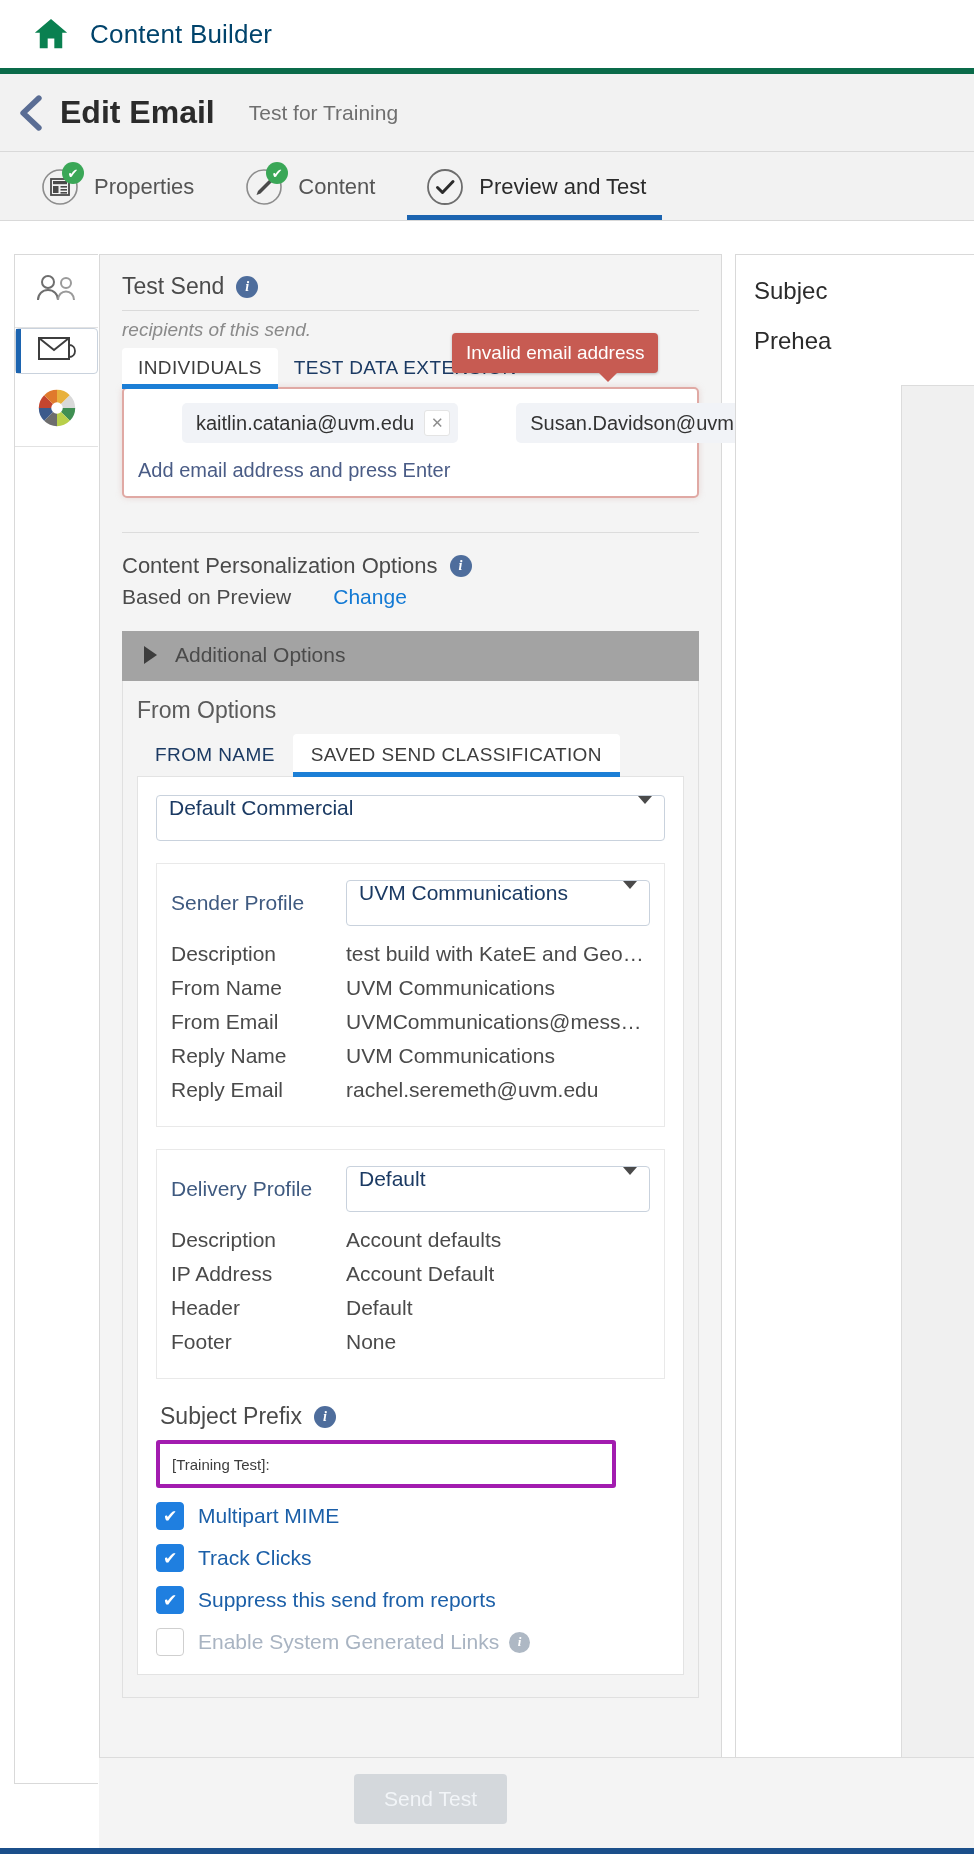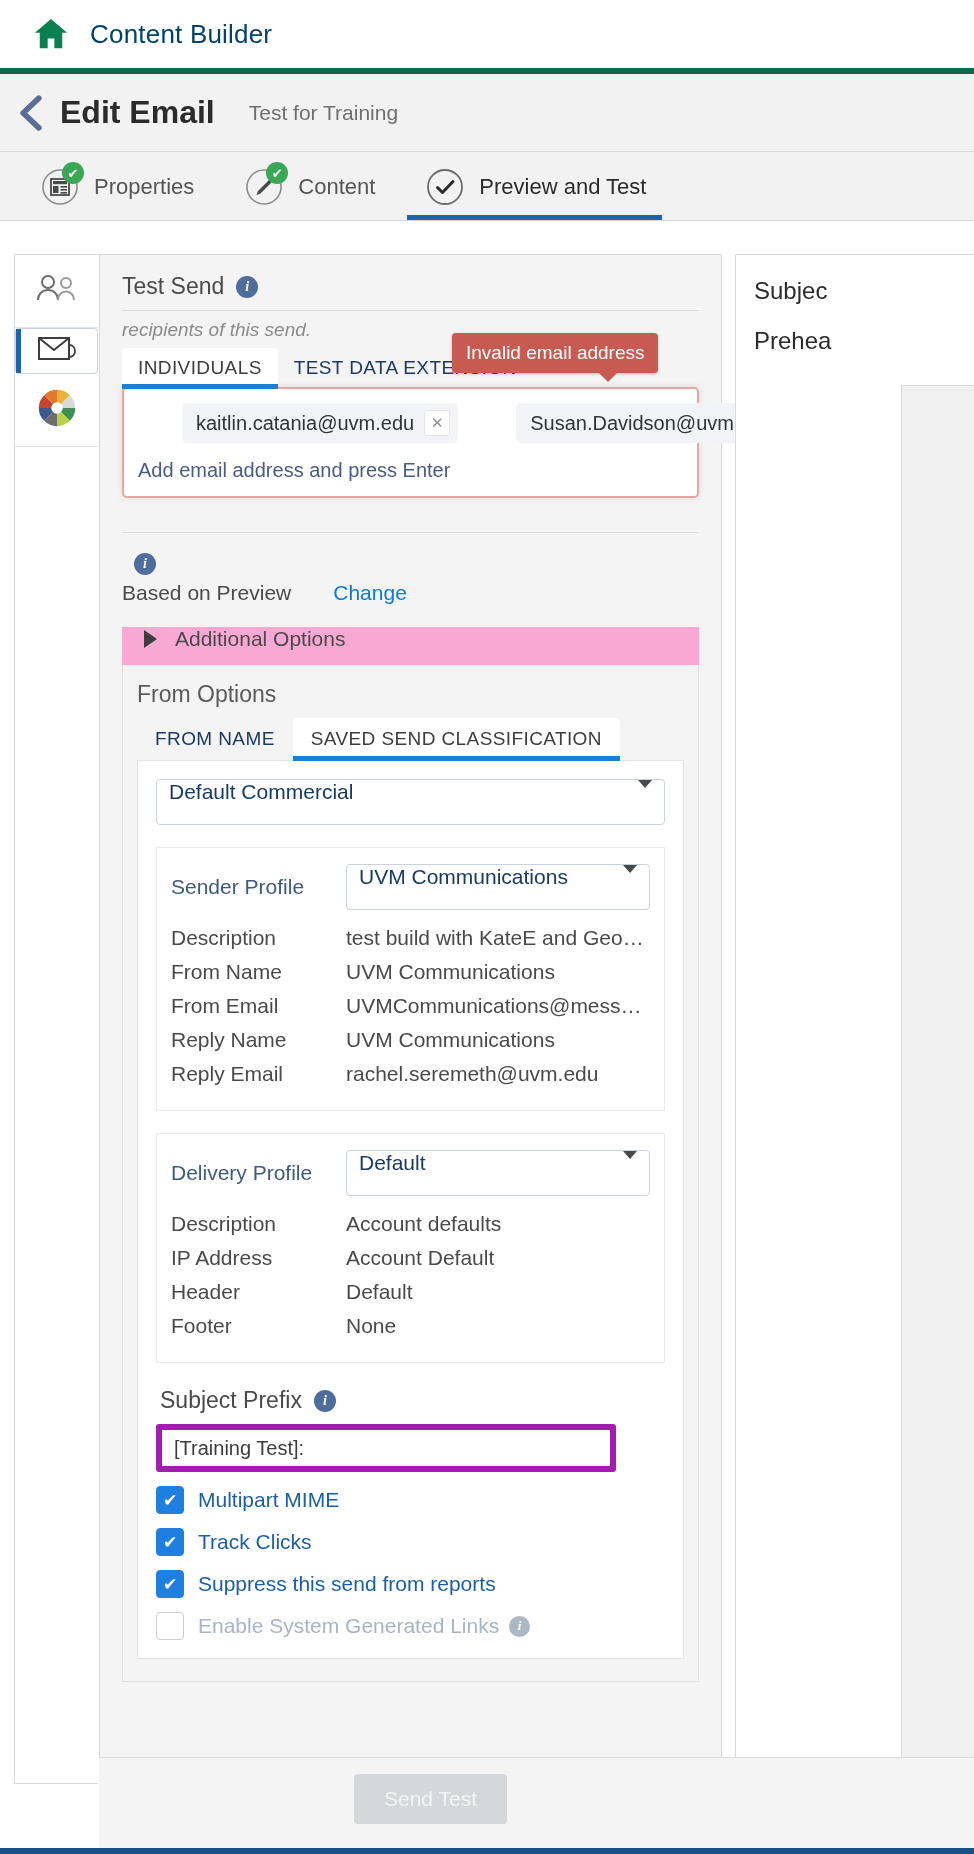--- a/index.html
+++ b/index.html
@@ -161,22 +161,22 @@
   .addline{font-size:20px;color:#4a5c86;margin-top:16px;}
 
   .cp-wrap{padding:0 22px;}
   .cp-rule{height:1px;background:#dcdcdc;margin:34px 0 20px 0;}
   .cp-title{font-size:22px;color:#4a4a4a;display:flex;align-items:center;}
   .cp-row{display:flex;align-items:center;margin-top:6px;}
   .cp-val{font-size:21px;color:#4a4a4a;}
   .cp-change{font-size:21px;color:#1279d4;margin-left:42px;}
 
   .addopt{
-    margin:22px 22px 0 22px;background:#f9a8d4;
-    padding:0 0 14px 22px;font-size:21px;color:#4a4a4a;
+    margin:22px 22px 0 22px;background:#a3a3a3;
+    padding:12px 0 14px 22px;font-size:21px;color:#4a4a4a;
     display:flex;align-items:center;
   }
   .tri{
     width:0;height:0;border-top:9px solid transparent;border-bottom:9px solid transparent;
     border-left:13px solid #3d3d3d;margin-right:18px;
   }
 
   .fromopts{
     margin:0 22px;background:#f4f4f4;border:1px solid #e0e0e0;border-top:none;
     padding:14px 14px 22px 14px;
@@ -207,23 +207,23 @@
   }
   .prof-top{display:flex;align-items:center;}
   .prof-label{font-size:21px;color:#3f5a80;width:175px;flex:0 0 175px;}
   .prof-sel{flex:1;}
   .kv{display:flex;margin-top:10px;}
   .kv .k{font-size:21px;color:#4a4a4a;width:175px;flex:0 0 175px;}
   .kv .v{font-size:21px;color:#4a4a4a;white-space:nowrap;overflow:hidden;text-overflow:ellipsis;}
 
   .subj-title{font-size:23px;color:#4a4a4a;display:flex;align-items:center;margin:24px 0 10px 4px;}
   .subj-input{
-    border:6px solid #a21caf;background:#fff;border-radius:3px;
+    border:4px solid #a21caf;background:#fff;border-radius:3px;
     height:48px;display:flex;align-items:center;padding:0 12px;
-    font-size:20px;color:#3d3d3d;width:460px;box-sizing:border-box;
+    font-size:15px;color:#3d3d3d;width:460px;box-sizing:border-box;
   }
   .cbrow{display:flex;align-items:center;margin-top:14px;}
   .cbox{
     width:26px;height:26px;border-radius:4px;background:#1f7fe0;border:1px solid #1f7fe0;
     display:flex;align-items:center;justify-content:center;color:#fff;font-size:17px;
     flex:0 0 26px;
   }
   .cbox.off{background:#fff;border:1px solid #cfcfcf;color:transparent;}
   .cblabel{font-size:21px;color:#1b5fa8;margin-left:14px;}
   .cblabel.dim{color:#a9b4c2;}
@@ -378,20 +378,21 @@
             <span class="x">✕</span>
           </div>
         </div>
         <div class="addline">Add email address and press Enter</div>
       </div>
     </div>
 
     <div class="cp-wrap">
       <div class="cp-rule"></div>
       <div class="cp-title">
+        <span>Content Personalization Options</span>
         <span class="info-dot">i</span>
       </div>
       <div class="cp-row">
         <span class="cp-val">Based on Preview</span>
         <span class="cp-change">Change</span>
       </div>
     </div>
 
     <div class="addopt">
       <span class="tri"></span>

